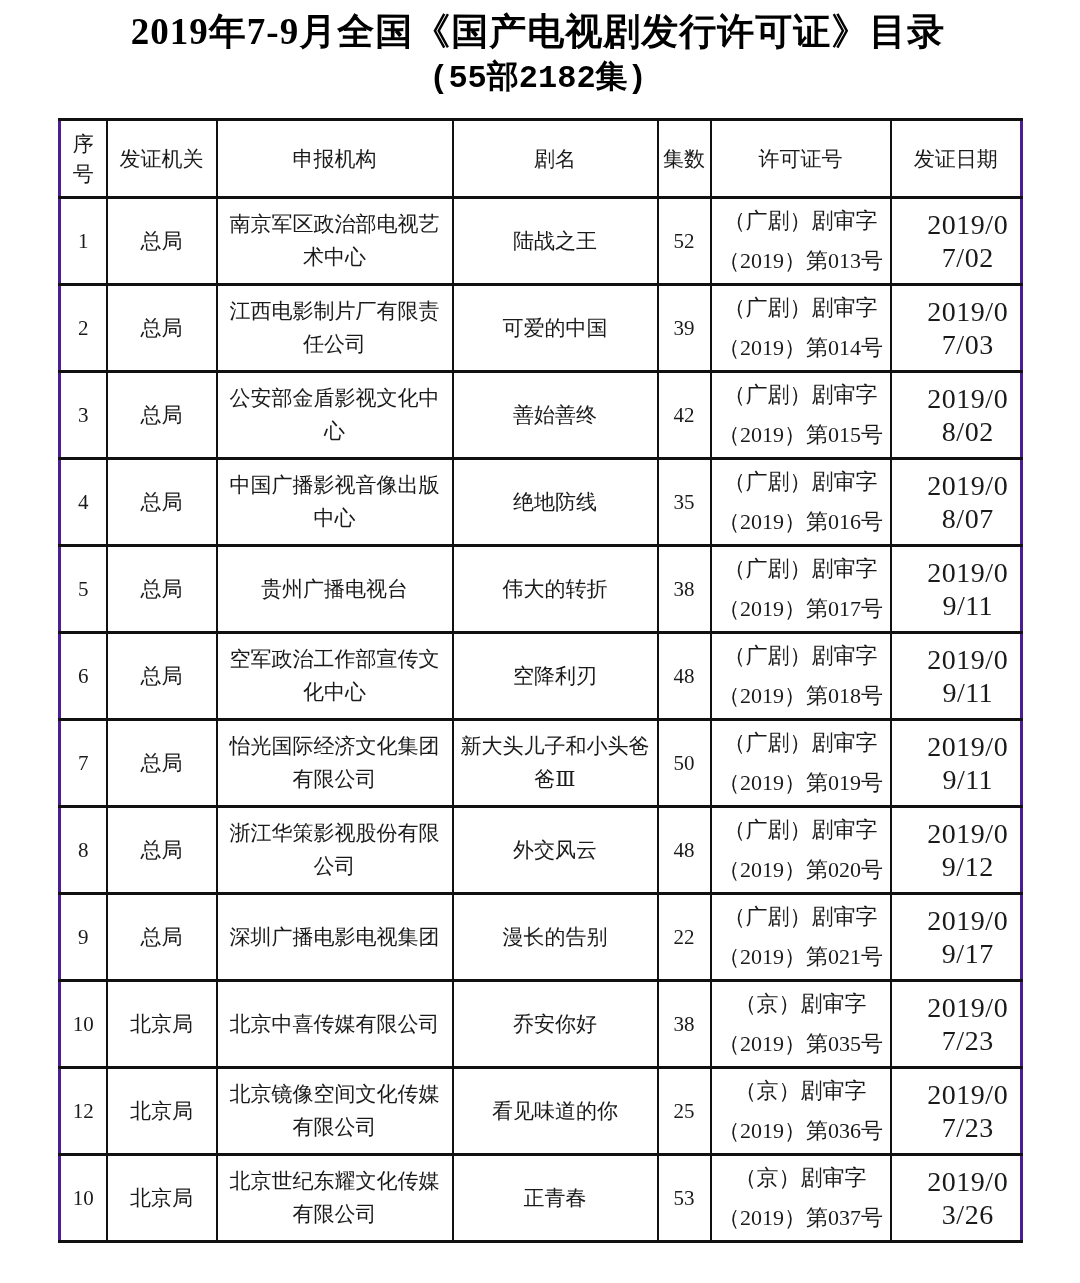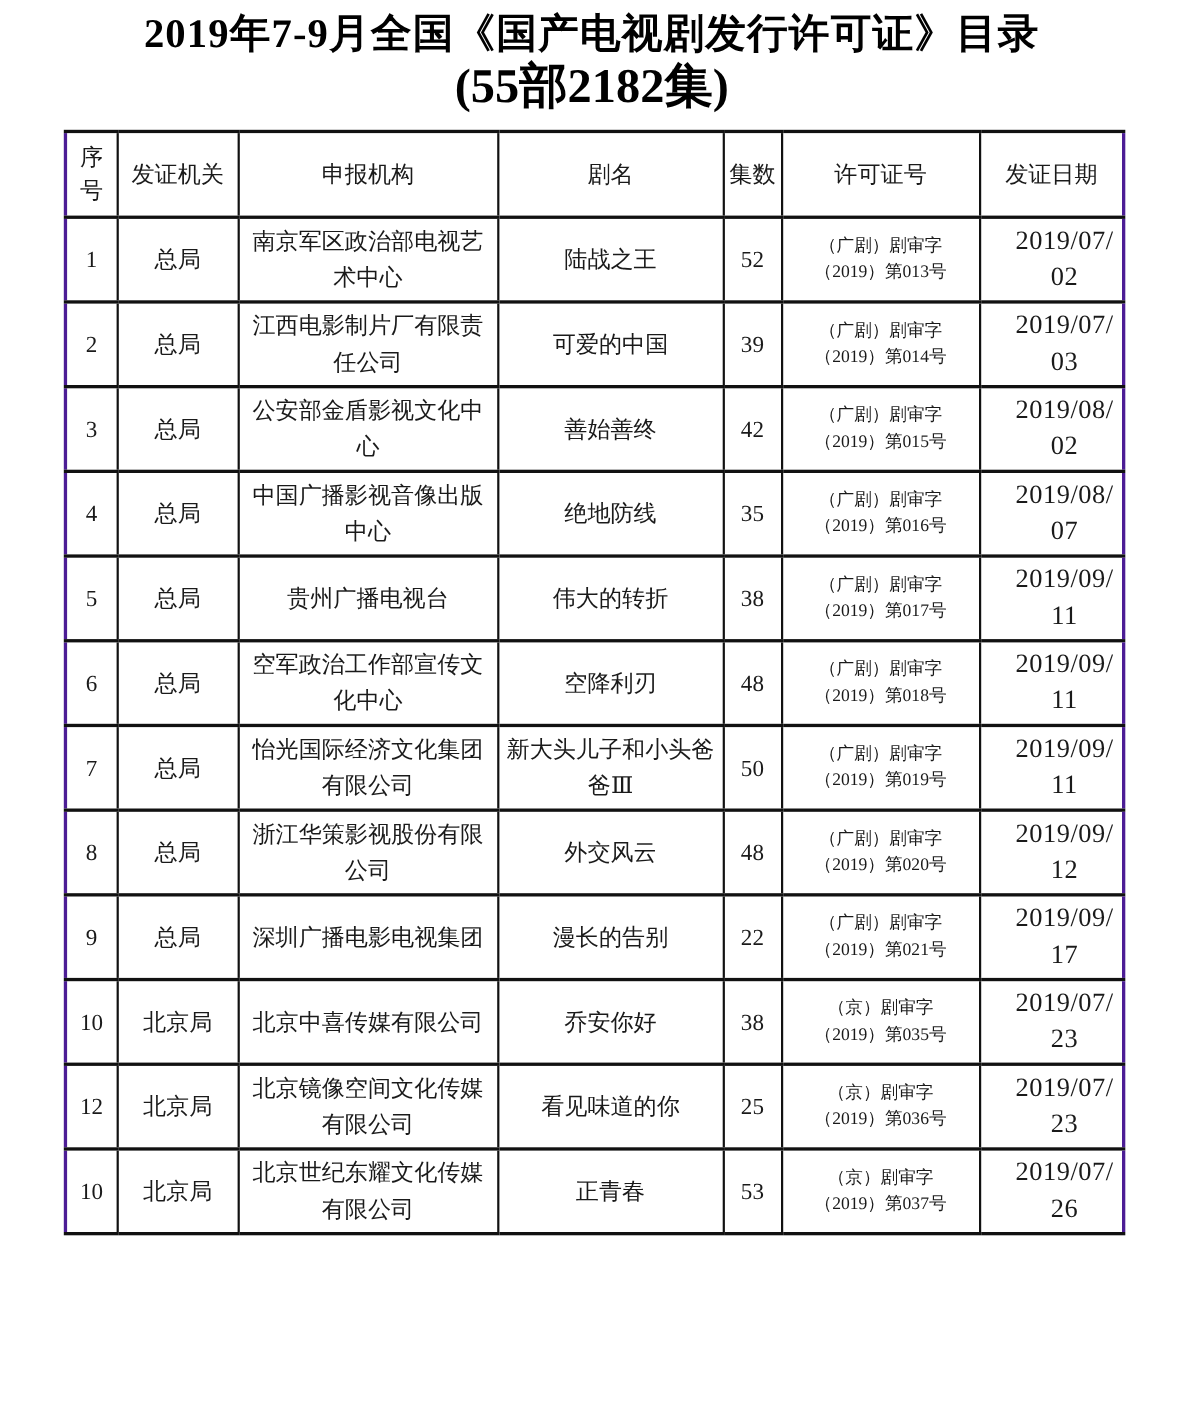--- a/index.html
+++ b/index.html
@@ -24,22 +24,23 @@
     font-family: "Liberation Serif", "DejaVu Serif", serif;
     font-weight: bold;
     color: #000000;
   }
   .doc-title .t-line1 {
     font-size: 37px;
     line-height: 48px;
     letter-spacing: 1px;
   }
   .doc-title .t-line2 {
-    font-size: 44px;
+    font-size: 32px;
     line-height: 46px;
+    font-family: Liberation Mono, monospace;
   }
   table.license-table {
     border-collapse: collapse;
     table-layout: fixed;
     margin-left: 58px;
     margin-top: 16px;
     width: 962px;
     border: 3px solid #4c1d95;
   }
   .license-table th, .license-table td {
@@ -62,26 +63,26 @@
     color: #1a1a1a;
   }
   .license-table td {
     font-family: "Liberation Serif", "DejaVu Serif", serif;
     font-size: 21px;
     line-height: 33px;
     height: 77px;
     color: #1a1a1a;
   }
   .license-table td.col-lic {
-    font-size: 16px;
+    font-size: 22px;
     white-space: pre-line;
-    line-height: 24px;
+    line-height: 40px;
   }
   .license-table td.col-date {
-    font-size: 24px;
+    font-size: 28px;
     letter-spacing: 0.5px;
     padding-left: 28px;
   }
   col.c-no   { width: 47px; }
   col.c-auth { width: 110px; }
   col.c-app  { width: 236px; }
   col.c-drama{ width: 205px; }
   col.c-ep   { width: 53px; }
   col.c-lic  { width: 180px; }
   col.c-date { width: 131px; }
@@ -241,19 +242,19 @@
   </tr>
 
   <tr>
     <td class="col-no">10</td>
     <td class="col-auth">北京局</td>
     <td class="col-app">北京世纪东耀文化传媒有限公司</td>
     <td class="col-drama">正青春</td>
     <td class="col-ep">53</td>
     <td class="col-lic">（京）剧审字
 （2019）第037号</td>
-    <td class="col-date">2019/07/26</td>
+    <td class="col-date">2019/03/26</td>
   </tr>
 
 </tbody>
   </table>
 
 </div>
 
 </body></html>

